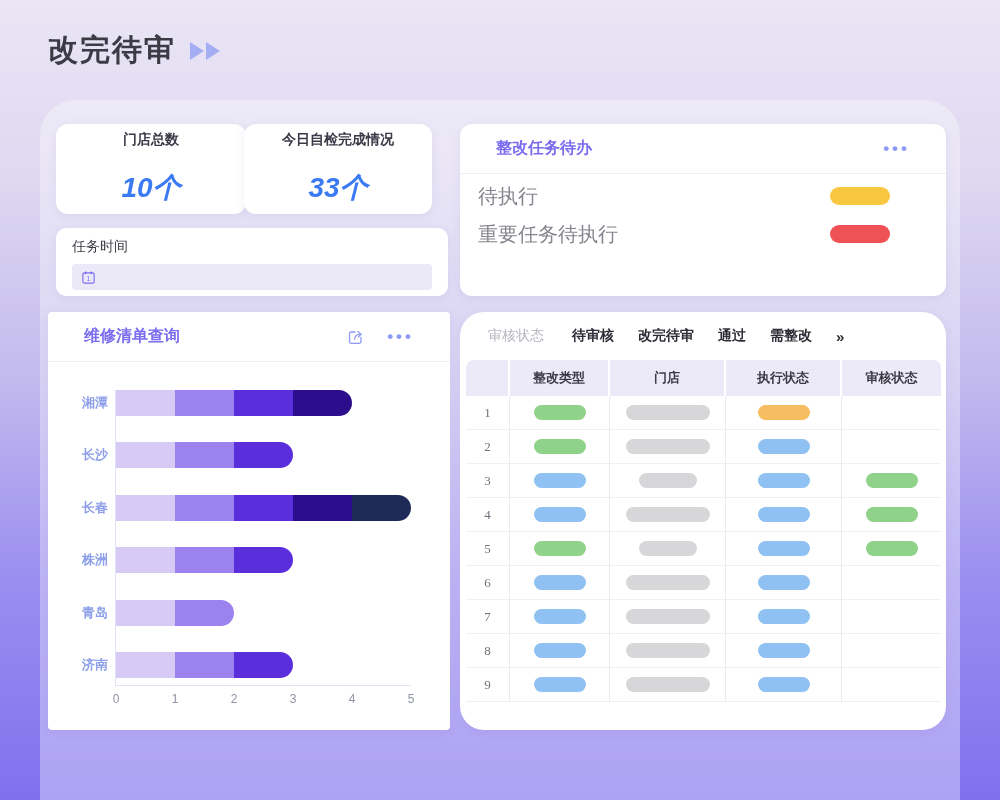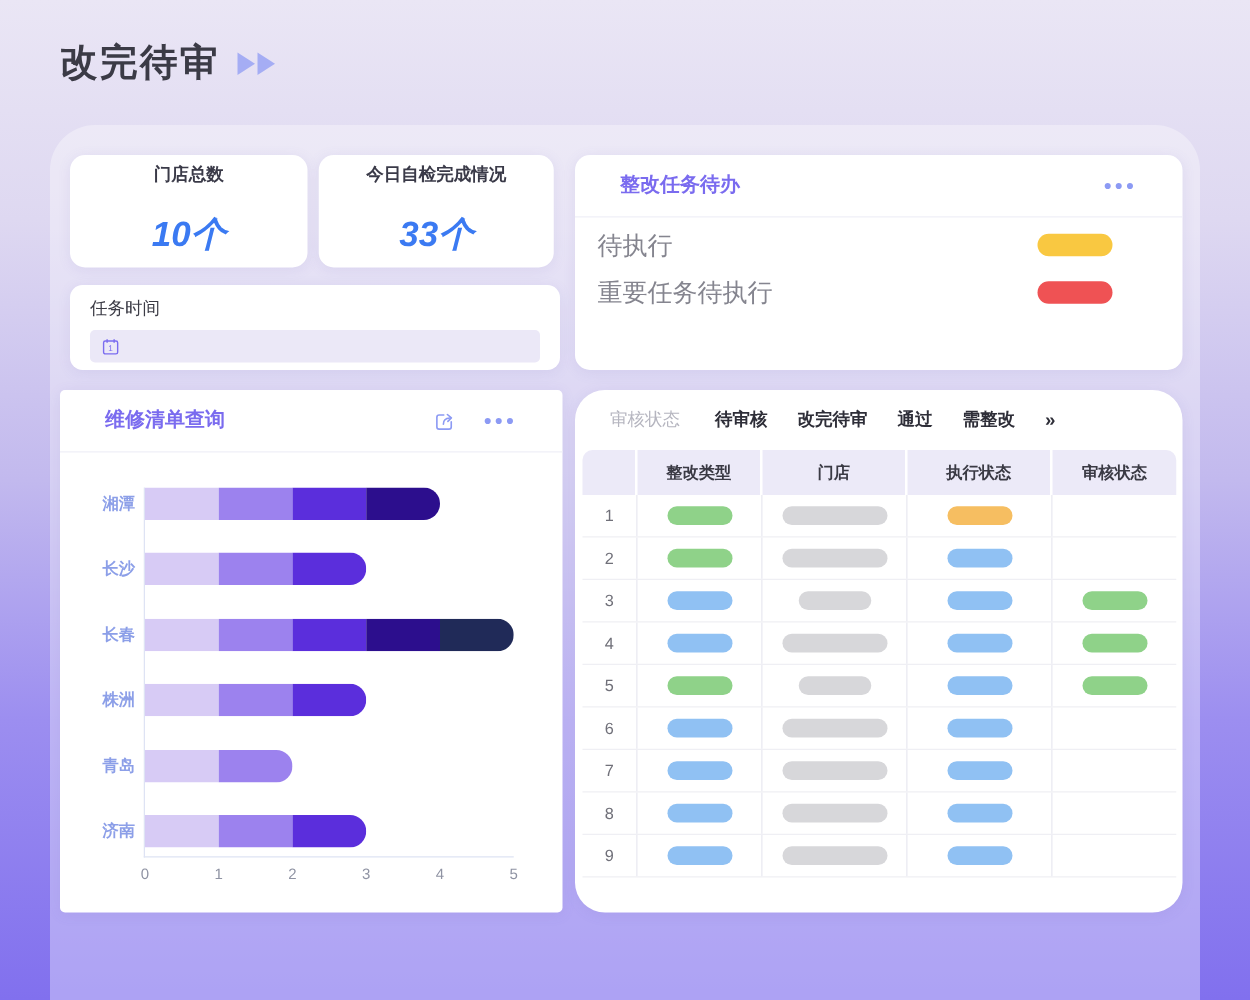--- a/index.html
+++ b/index.html
@@ -18,21 +18,21 @@
   .page-title { font-size:30px; font-weight:800; color:#3B3B46; letter-spacing:2px; }
   .play-icons { display:flex; align-items:center; }
   .tri { width:0; height:0; border-top:9px solid transparent; border-bottom:9px solid transparent; border-left:14px solid #A5ADF4; }
   .tri + .tri { margin-left:2px; }
 
   .card { position:absolute; background:#fff; border-radius:12px; box-shadow:0 2px 10px rgba(110,100,190,0.10); }
 
   
   .stat-card { display:flex; flex-direction:column; align-items:center; justify-content:center; gap:20px; }
   #stat1 { left:56px; top:124px; width:190px; height:90px; }
-  #stat2 { left:255px; top:124px; width:188px; height:90px; }
+  #stat2 { left:244px; top:124px; width:188px; height:90px; }
   .stat-label { font-size:14px; font-weight:600; color:#3A3A48; }
   .stat-value { font-size:28px; font-weight:800; font-style:italic; color:#3B7AF2; }
 
   
   #task-card { left:56px; top:228px; width:392px; height:68px; padding:10px 16px; border-radius:10px; }
   .task-label { font-size:14px; font-weight:500; color:#3C3C46; }
   .task-input { margin-top:8px; height:26px; background:#EBE8F7; border-radius:4px; display:flex; align-items:center; padding:0 9px; }
   .task-placeholder { flex:1; font-size:13px; color:#90909E; }
 
   
@@ -54,21 +54,21 @@
   .bar-seg { height:100%; }
   .bar-label { position:absolute; left:-62px; width:54px; height:26px; line-height:26px; text-align:right; font-size:13px; font-weight:600; color:#8C9FE8; }
   .tick { position:absolute; top:302px; width:20px; margin-left:-10px; text-align:center; font-size:12px; color:#8F93A3; }
 
   
   #table-card { left:460px; top:312px; width:486px; height:418px; border-radius:24px; }
   .tab-row { height:48px; display:flex; align-items:center; padding-left:28px; gap:24px; }
   .filter-label { font-size:14px; color:#B5B5BF; margin-right:4px; }
   .tab { font-size:14px; font-weight:600; color:#2E2E38; cursor:pointer; }
   .tab-more { font-size:15px; font-weight:600; color:#2E2E38; cursor:pointer; }
-  .tbl { margin:0 5px 0 6px; }
+  .tbl { margin:0 5px 0 6px;font-family:Liberation Serif, serif; }
   .tbl-head { display:flex; height:36px; background:#ECEAF8; border-radius:8px 8px 0 0; }
   .tbl-head .cell { display:flex; align-items:center; justify-content:center; font-size:13px; font-weight:600; color:#3A3A44; border-right:2px solid #fff; }
   .tbl-head .cell:last-child { border-right:none; }
   .tbl-row { display:flex; height:34px; border-bottom:1px solid #EFEFF4; }
   .tbl-row .cell { display:flex; align-items:center; justify-content:center; border-right:1px solid #E9E9F1; }
   .tbl-row .cell:last-child { border-right:none; }
   .c0 { width:44px; } .c1 { width:100px; } .c2 { width:116px; } .c3 { width:116px; } .c4 { flex:1; }
   .row-num { font-size:13px; color:#707079; }
   .pill { height:15px; border-radius:8px; }
 

